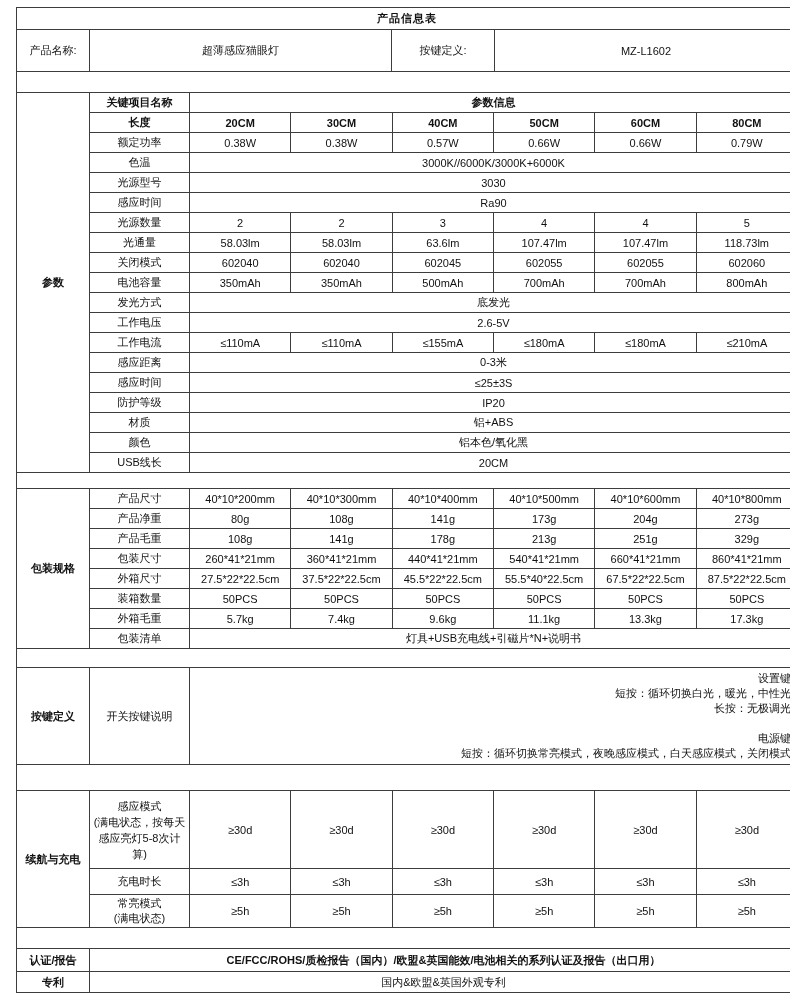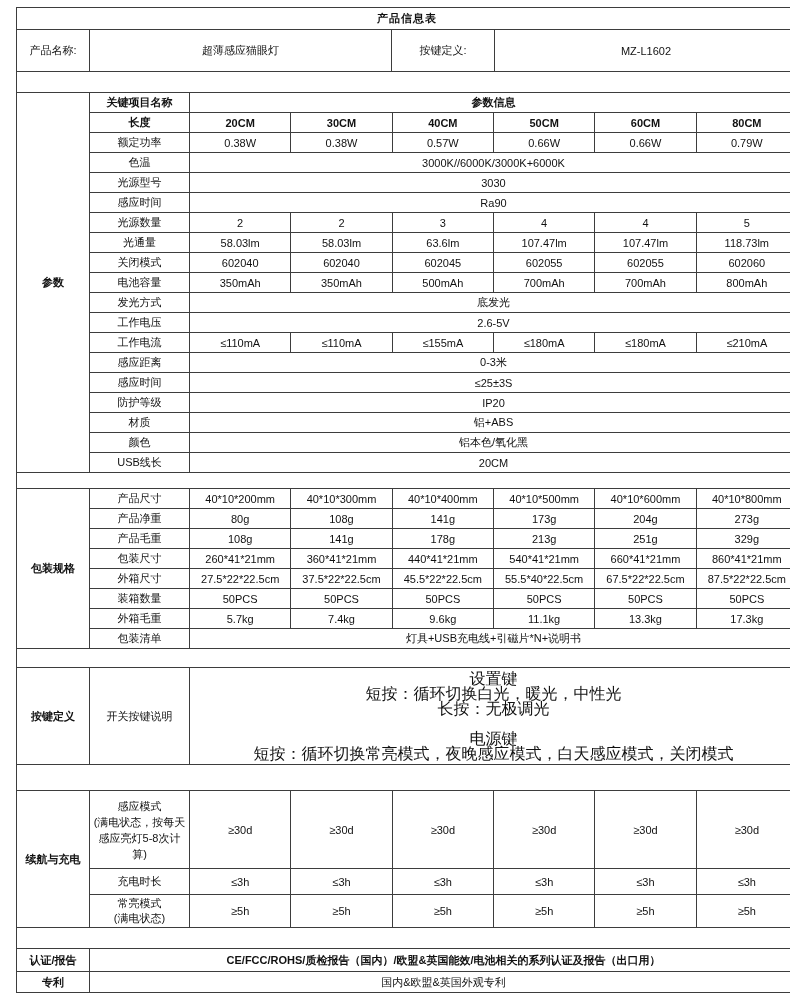--- a/index.html
+++ b/index.html
@@ -9,21 +9,21 @@
   table.t td{border:1px solid #3d3d3d;font-size:11px;text-align:center;vertical-align:middle;padding:1px 2px;overflow:hidden;word-break:break-all;}
   .title-row td{height:19px;font-size:15px;font-weight:bold;letter-spacing:1px;}
   .name-row td{height:39px;font-weight:normal;font-size:11.5px;border-bottom:1px dashed #b8b8b8;}
   .grid tr{height:20px;}
   td.group{font-weight:bold;font-size:11.5px;margin-top:37px;}
   .b{font-weight:bold;}
   .sm{font-size:10px;line-height:16px;}
   .pre{white-space:pre-line;}
   .sep{border-left:1px solid #3d3d3d;border-right:1px solid #3d3d3d;width:780px;}
   .btn-content{text-align:left !important;padding:3px 6px !important;}
-  .btn-line{font-size:16px;line-height:15px;min-height:15px;text-align:center;}
+  .btn-line{font-size:11px;line-height:15px;min-height:15px;text-align:right;}
   .cert-row td{height:20px;margin-left:23px;}
   .patent-row td{height:18px;margin-left:30px;}
 </style>
 </head>
 <body>
 
 <div class="sheet">
 
   <table class="t">
     <colgroup>

